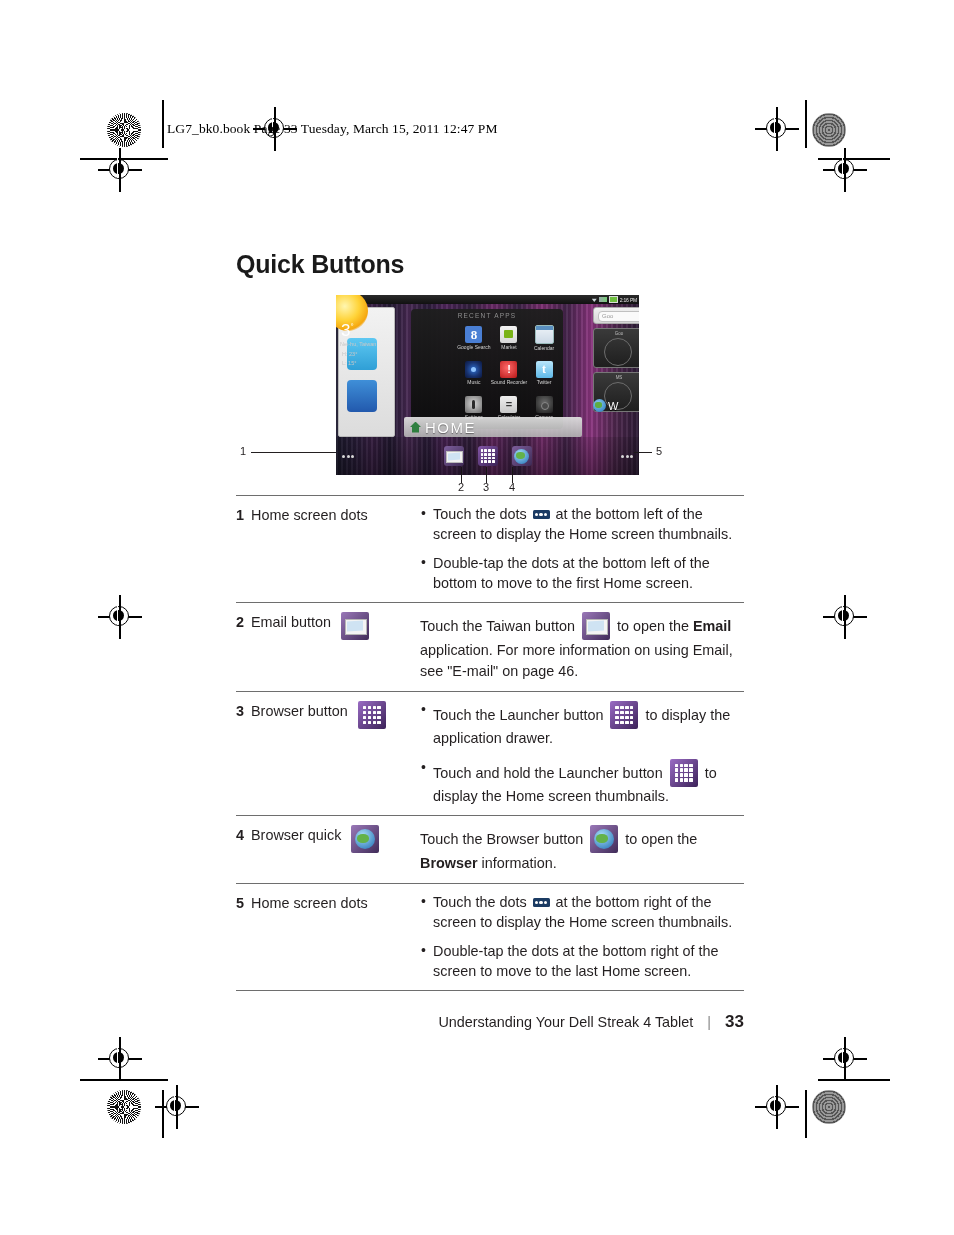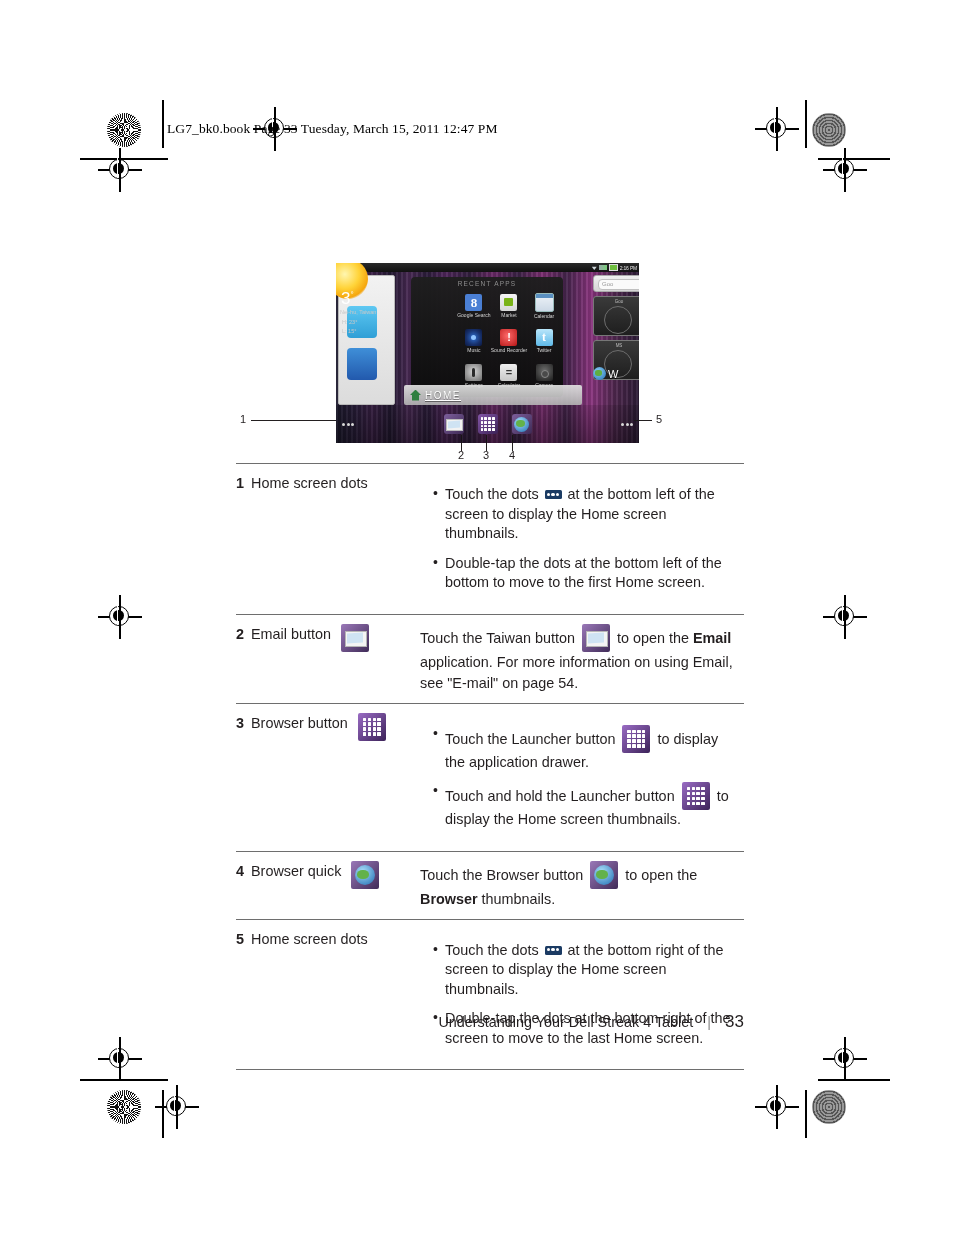--- a/index.html
+++ b/index.html
@@ -145,21 +145,21 @@
   .ic-calc::after{content:"=";position:absolute;left:0;top:0;width:100%;text-align:center;line-height:17px;color:#333;font-size:11px;font-weight:bold;}
   .ic-cam{background:radial-gradient(circle at 50% 40%,#6d6d6d,#1c1c1c);border-radius:50%;position:relative;}
   .ic-cam::after{content:"";position:absolute;left:5.5px;top:5.5px;width:6px;height:6px;border-radius:50%;background:#4a4a4a;border:1px solid #888;}
 
   .homebar{
     position:absolute;left:68px;top:122px;width:172px;height:20px;
     background:linear-gradient(180deg,rgba(225,225,225,.93),rgba(180,180,180,.9));
     border-radius:2px;z-index:6;display:flex;align-items:center;gap:4px;padding-left:6px;
   }
   .homebar .hicon{width:11px;height:11px;background:#2f7f3f;clip-path:polygon(50% 0,100% 50%,82% 50%,82% 100%,18% 100%,18% 50%,0 50%);}
-  .homebar .htext{font-size:10px;color:#fff;letter-spacing:1.5px;text-shadow:0 1px 1px rgba(0,0,0,.45);text-decoration:underline;}
+  .homebar .htext{font-size:15px;color:#fff;letter-spacing:1.5px;text-shadow:0 1px 1px rgba(0,0,0,.45);}
 
   
   .right-panel{position:absolute;right:-6px;top:12px;width:52px;z-index:4;}
   .rp-box{
     background:linear-gradient(180deg,#f0f0f0,#d5d5d5);
     border:1px solid #aaa;border-radius:3px;margin-bottom:4px;position:relative;
   }
   .rp-search{height:15px;}
   .rp-search .inner{position:absolute;left:4px;top:3px;right:-2px;height:9px;background:#fafafa;border:1px solid #c0c0c0;border-radius:4px;font-size:6px;color:#9a9a9a;padding-left:3px;line-height:9px;}
   .rp-clock{height:38px;background:linear-gradient(180deg,#3a3a3a,#1e1e1e);border-color:#777;}
@@ -202,21 +202,21 @@
   }
   table.ref td{
     vertical-align:top;padding:9px 0 9px 0;
     border-top:1px solid #6e6e6e;
   }
   table.ref tr:last-child td{border-bottom:1px solid #6e6e6e;}
   td.c1{width:184px;padding-right:8px;}
   td.c2{width:324px;}
   .numlbl{font-weight:bold;}
   .rowhead{display:flex;align-items:flex-start;gap:7px;line-height:20px;}
-  ul.bul{margin:12px;padding:0;list-style:none;}
+  ul.bul{margin:0;padding:0;list-style:none;}
   ul.bul li{
     position:relative;padding-left:13px;line-height:19.5px;margin-bottom:10px;
   }
   ul.bul li:last-child{margin-bottom:0;}
   ul.bul li::before{
     content:"•";position:absolute;left:1px;top:-1px;font-size:14px;
   }
   .para{line-height:21px;}
   b{font-weight:bold;}
 
@@ -242,21 +242,21 @@
   .ii-web::after{content:"";position:absolute;left:4px;top:4px;width:20px;height:20px;border-radius:50%;background:radial-gradient(circle at 38% 32%,#aadef8,#1e6cb2);}
   .ii-web::before{content:"";position:absolute;left:6px;top:9px;width:12px;height:9px;background:#63b24a;border-radius:45%;z-index:2;}
 
   
   .footer{
     position:absolute;left:236px;top:1012px;width:508px;
     display:flex;align-items:baseline;justify-content:flex-end;gap:14px;
     font-size:14.4px;color:#231f20;
   }
   .footer .sep{color:#8a8a8a;}
-  .footer .pg{font-size:17px;font-weight:normal;}
+  .footer .pg{font-size:17px;font-weight:bold;}
 </style>
 </head>
 <body>
 
 <div class="rosette" style="left:107px;top:113px;"></div>
 <div class="trimline" style="left:162px;top:100px;width:1.5px;height:48px;"></div>
 <div class="crosshair" style="left:253px;top:107px;">
     <div class="ring"></div>
   </div>
 <div class="trimline" style="left:80px;top:158px;width:88px;height:1.5px;"></div>
@@ -298,20 +298,21 @@
 <div class="rosette solid" style="left:812px;top:1090px;"></div>
 <div class="trimline" style="left:805px;top:1090px;width:1.5px;height:48px;"></div>
 <div class="crosshair" style="left:755px;top:1085px;">
     <div class="ring"></div>
   </div>
 
 <div class="slug">LG7_bk0.book  Page 33  Tuesday, March 15, 2011  12:47 PM</div>
 
 <div class="content">
 
+  <h1 class="page-title">Quick Buttons</h1>
 
   <div class="figure">
 
     <div class="device">
 
       <div class="statusbar">
         <div class="sb-right">
           <span class="sb-wifi"></span>
           <span class="sb-sig"></span>
           <span class="sb-bat"></span>
@@ -468,21 +469,21 @@
 
       <tr>
         <td class="c1">
           <div class="rowhead">
             <span class="numlbl">2</span>
             <span>Email button</span>
             <span class="ii ii-box ii-mail"></span>
           </div>
         </td>
         <td class="c2 para">
-          <span>Touch the Taiwan button </span><span class="ii ii-box ii-mail"></span><span> to open the </span><b>Email</b><span> application. For more information on using Email, see "E-mail" on page 54.</span>
+          <span>Touch the Taiwan button </span><span class="ii ii-box ii-mail"></span><span> to open the </span><b>Email</b><span> application. For more information on using Email, see "E-mail" on page 46.</span>
         </td>
       </tr>
 
       <tr>
         <td class="c1">
           <div class="rowhead">
             <span class="numlbl">3</span>
             <span>Browser button</span>
             <span class="ii ii-box ii-launch">
                 <span class="g">
@@ -550,21 +551,21 @@
 
       <tr>
         <td class="c1">
           <div class="rowhead">
             <span class="numlbl">4</span>
             <span>Browser quick</span>
             <span class="ii ii-box ii-web"></span>
           </div>
         </td>
         <td class="c2 para">
-          <span>Touch the Browser button </span><span class="ii ii-box ii-web"></span><span> to open the </span><b>Browser</b><span> thumbnails.</span>
+          <span>Touch the Browser button </span><span class="ii ii-box ii-web"></span><span> to open the </span><b>Browser</b><span> information.</span>
         </td>
       </tr>
 
       <tr>
         <td class="c1">
           <div class="rowhead">
             <span class="numlbl">5</span>
             <span>Home screen dots</span>
           </div>
         </td>

